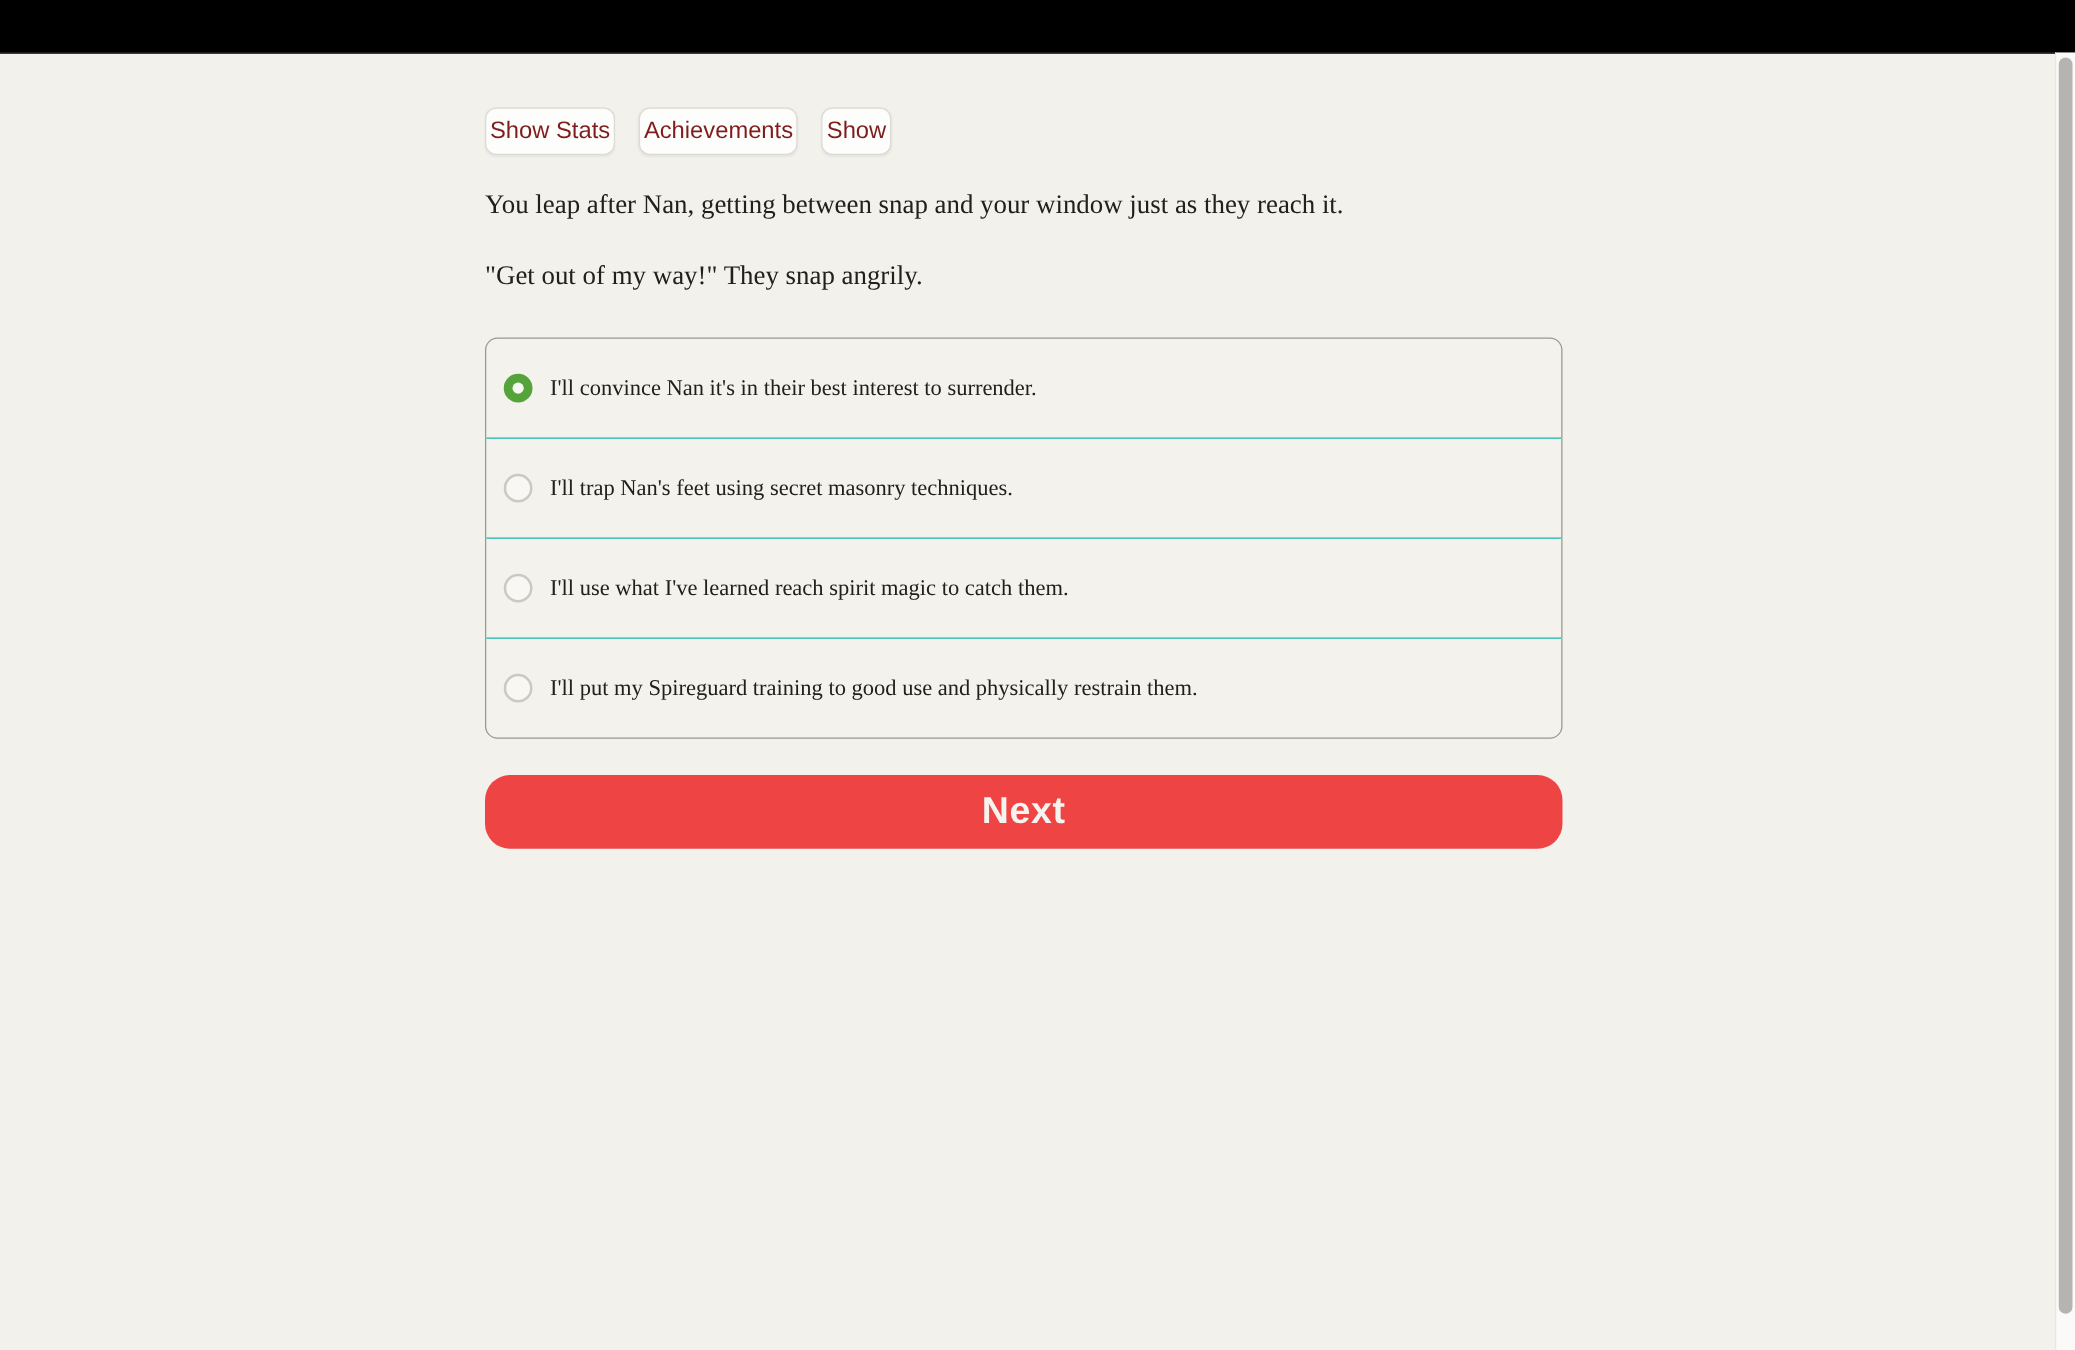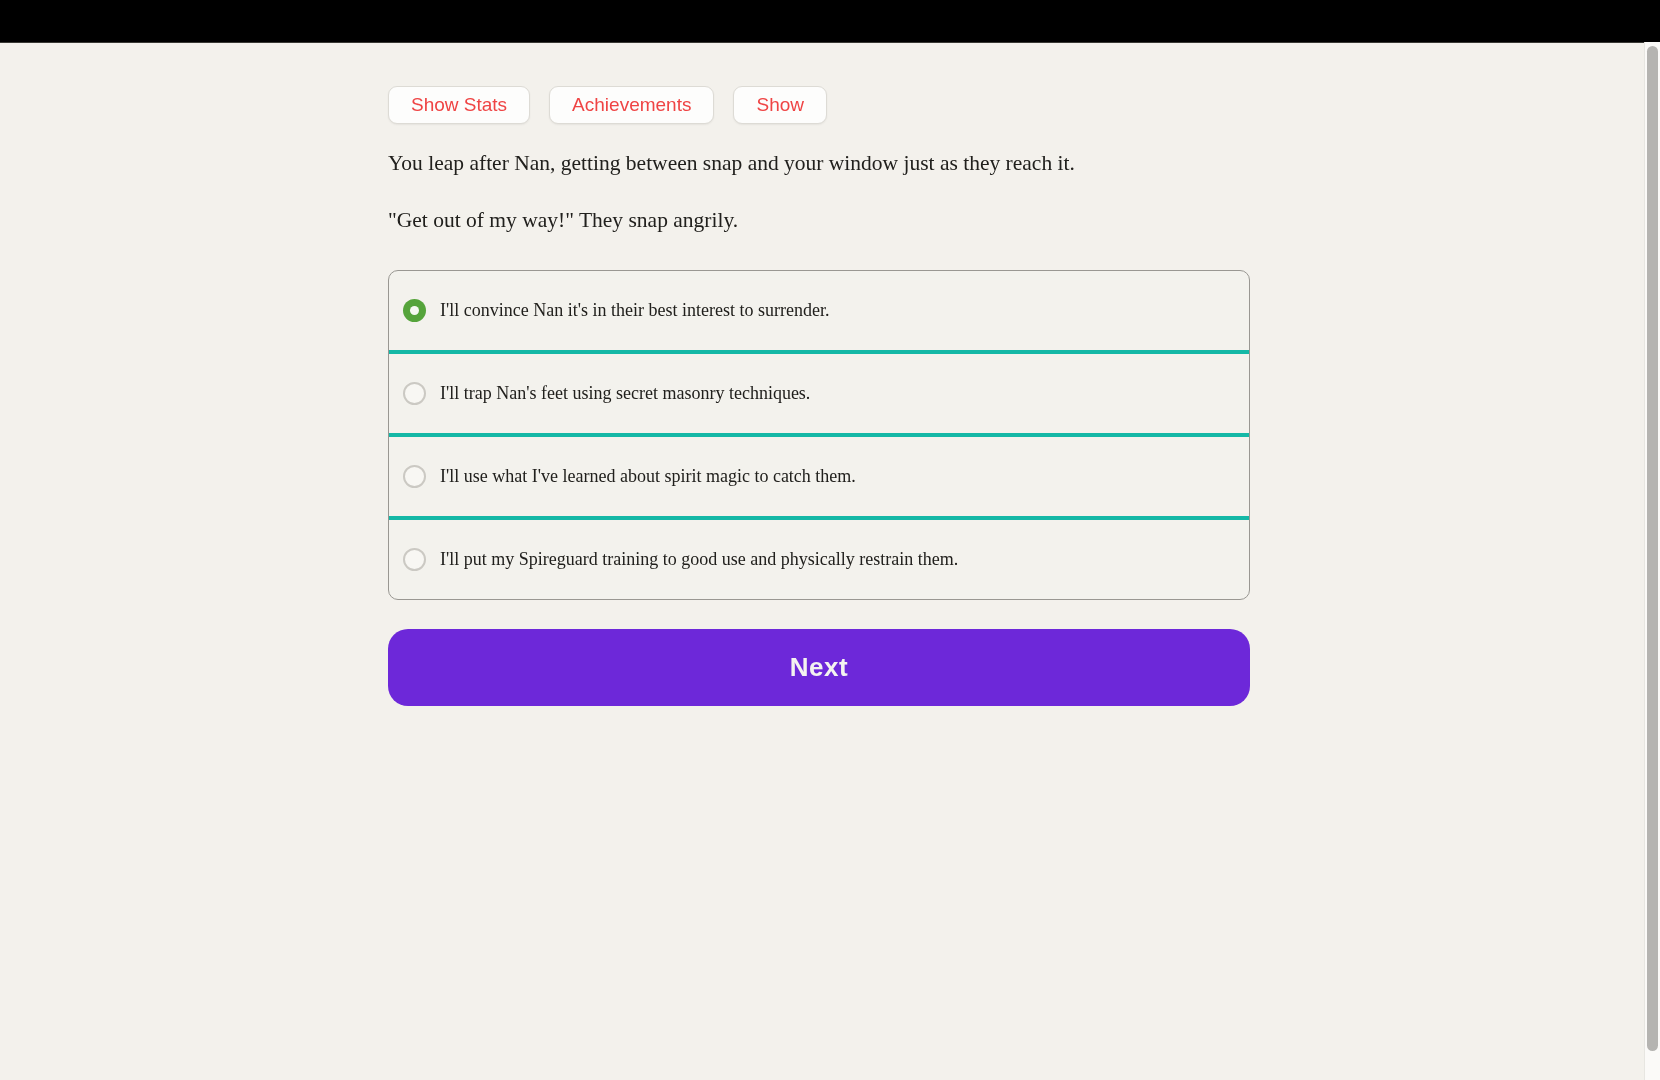--- a/index.html
+++ b/index.html
@@ -52,27 +52,27 @@
 
   .toolbar {
     display: flex;
     gap: 19px;
     margin-top: 44px;
   }
   .toolbar-btn {
     height: 36px;
     display: inline-flex;
     align-items: center;
-    padding: 0 22px;
+    padding: 0 3px;
     background: #fdfdfc;
     border: 1px solid #dddbd5;
     border-radius: 9px;
     box-shadow: 0 1px 2px rgba(0,0,0,0.06);
     font-size: 19px;
-    color: #ef4444;
+    color: #7f1d1d;
     cursor: pointer;
     white-space: nowrap;
   }
 
   .story-paragraph {
     font-family: "Liberation Serif", serif;
     font-size: 21.5px;
     line-height: 1.25;
     color: #21201d;
     margin: 0;
@@ -90,21 +90,21 @@
   .choice-row {
     height: 79px;
     display: flex;
     align-items: center;
     gap: 14px;
     padding-left: 14px;
     padding-right: 14px;
     cursor: pointer;
   }
   .choice-row + .choice-row {
-    border-top: 4px solid #14b8a6;
+    border-top: 1px solid #14b8a6;
   }
 
   .radio {
     width: 23px;
     height: 23px;
     border-radius: 50%;
     box-sizing: border-box;
     background: #f8f7f3;
     border: 2px solid #cbc9c3;
     flex: none;
@@ -128,27 +128,27 @@
 
   .choice-label {
     font-family: "Liberation Serif", serif;
     font-size: 18px;
     color: #21201d;
   }
 
   .next-btn {
     margin-top: 29px;
     width: 100%;
-    height: 77px;
+    height: 59px;
     border-radius: 20px;
-    background: #6d28d9;
+    background: #ef4444;
     color: #f4f3f0;
     font-family: "Liberation Sans", sans-serif;
     font-weight: bold;
-    font-size: 26px;
+    font-size: 30px;
     display: flex;
     align-items: center;
     justify-content: center;
     cursor: pointer;
     letter-spacing: 0.5px;
   }
 </style>
 </head>
 <body>
 
@@ -172,21 +172,21 @@
       <span class="choice-label">I'll convince Nan it's in their best interest to surrender.</span>
     </div>
 
     <div class="choice-row">
       <span class="radio"></span>
       <span class="choice-label">I'll trap Nan's feet using secret masonry techniques.</span>
     </div>
 
     <div class="choice-row">
       <span class="radio"></span>
-      <span class="choice-label">I'll use what I've learned about spirit magic to catch them.</span>
+      <span class="choice-label">I'll use what I've learned reach spirit magic to catch them.</span>
     </div>
 
     <div class="choice-row">
       <span class="radio"></span>
       <span class="choice-label">I'll put my Spireguard training to good use and physically restrain them.</span>
     </div>
 
   </div>
 
   <div class="next-btn">Next</div>

